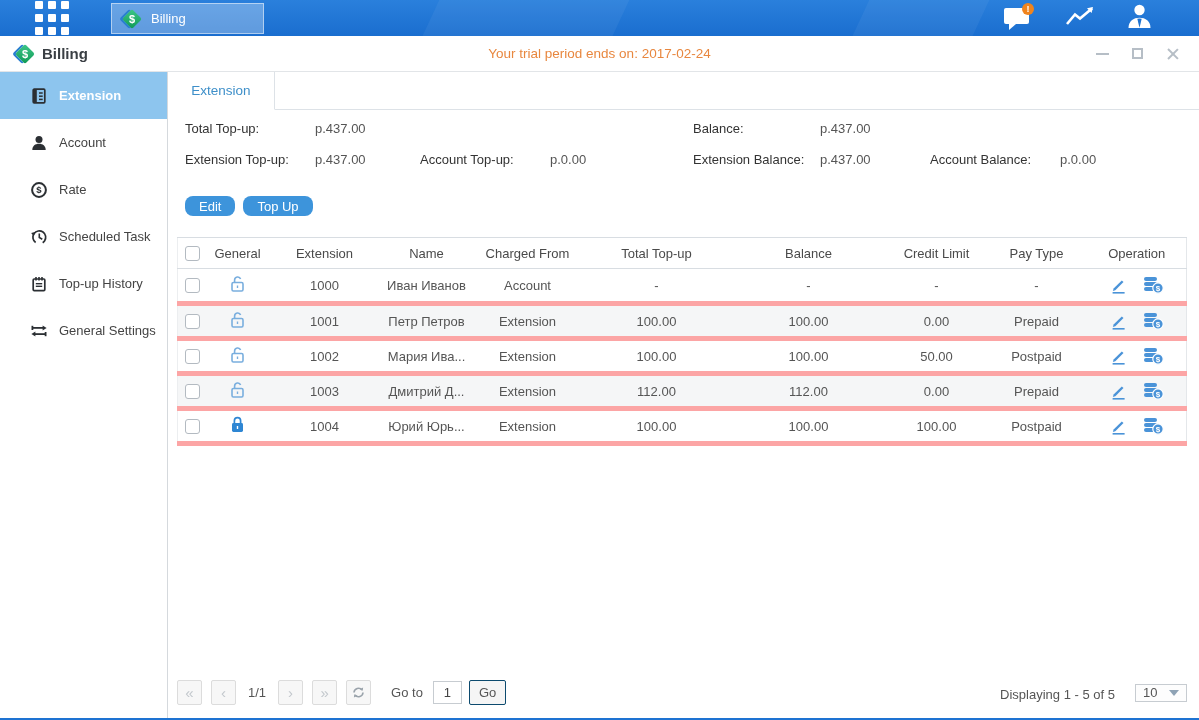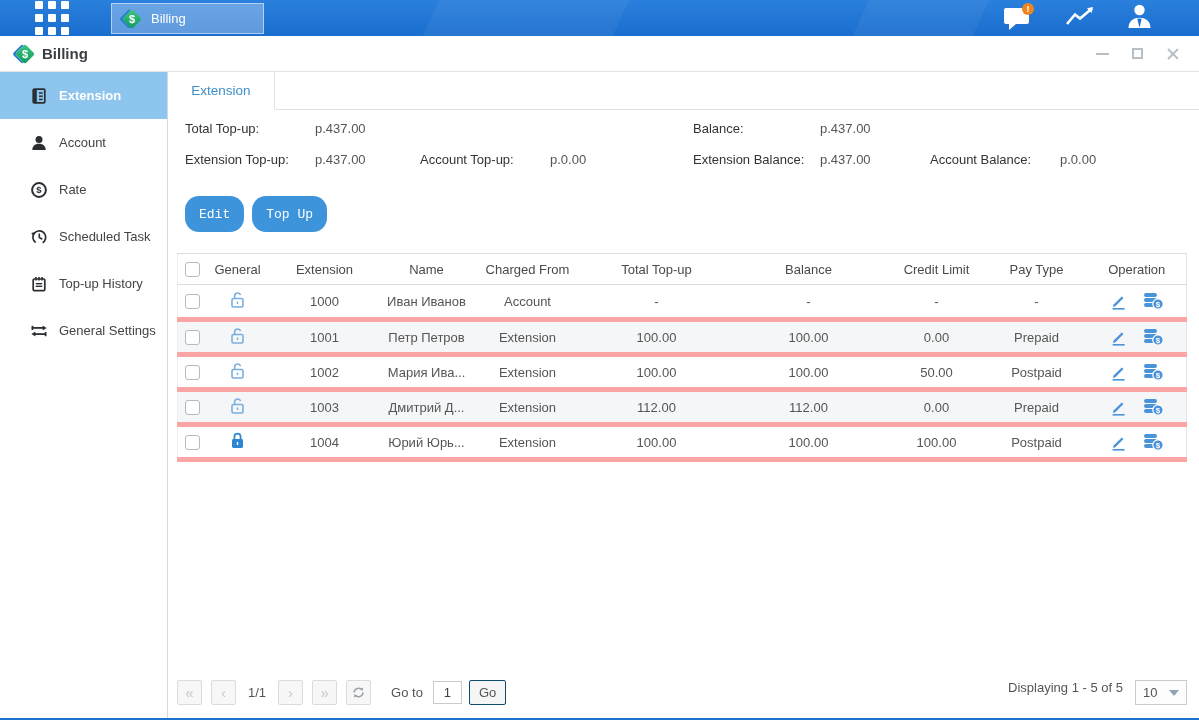--- a/index.html
+++ b/index.html
@@ -56,22 +56,22 @@
                    border-bottom:1px solid #fff; cursor:pointer; }
 
   
   .summary { margin:3px 0 0 8px; display:grid; font-size:13px;
              grid-template-columns:130px 105px 130px 143px 127px 110px 130px 1fr;
              grid-auto-rows:31px; align-items:center; }
   .summary .lbl { font-weight:normal; color:#333; }
   .summary .val { color:#555; }
 
   .btnrow { margin:21px 0 0 8px; display:flex; gap:8px; }
-  .btn-blue { background:#3d94db; color:#fff; border:none; font-size:13px; height:36px;
-              padding:0 14px; border-radius:14px; cursor:pointer; font-family:Liberation Mono, monospace; }
+  .btn-blue { background:#3d94db; color:#fff; border:none; font-size:13px; height:20px;
+              padding:0 14px; border-radius:8px; cursor:pointer; font-family:Liberation Sans, sans-serif; }
 
   
   table.grid { margin-top:21px; border-collapse:collapse; width:100%; table-layout:fixed;
                border-left:1px solid #eceef0; border-right:1px solid #e4e7ea; }
   table.grid th { border-top:1px solid #d8dde2; border-bottom:1px solid #d8dde2; height:31px;
                   font-size:13px; color:#4a4a4a; font-weight:normal; }
   table.grid td { height:35px; text-align:center; font-size:13px; color:#555;
                   border-bottom:5px solid #fca5a5; overflow:hidden; white-space:nowrap; }
   table.grid tr.datarow:nth-child(even) td { background:#f5f6f7; }
   .cbx { display:inline-block; width:15px; height:15px; border:1px solid #b3bac1; border-radius:3px;
@@ -85,22 +85,22 @@
                 color:#555; }
   .pgbtn { width:25px; height:25px; background:#f7f7f7; border:1px solid #dcdcdc; border-radius:2px;
            display:flex; align-items:center; justify-content:center; color:#c3c8cd; font-size:15px;
            cursor:pointer; margin-right:9px; user-select:none; }
   .pgtext { margin:0 12px 0 3px; color:#555;text-align:right; }
   .goto-label { margin:0 10px 0 11px; }
   .goto-input { width:29px; height:23px; border:1px solid #c7ccd1; text-align:center; font-size:13px;
                 color:#444; font-family:inherit; }
   .go-btn { margin-left:7px; height:25px; padding:0 9px; background:#f5f5f5; border:1px solid #0c4a6e;
             border-radius:2px; font-size:13px; color:#555; cursor:pointer; font-family:inherit; }
-  .pag-right { margin-left:auto; display:flex; align-items:flex-start; gap:12px; }
-  .pagesize { width:52px; height:25px; border:1px solid #c7ccd1; background:#fdfdfd; display:flex;
+  .pag-right { margin-left:auto; display:flex; align-items:flex-end; gap:20px; }
+  .pagesize { width:52px; height:18px; border:1px solid #c7ccd1; background:#fdfdfd; display:flex;
               align-items:center; padding:0 7px; cursor:pointer; justify-content:space-between; }
   .pagesize .tri { width:0; height:0; border-left:5px solid transparent; border-right:5px solid transparent;
                    border-top:6px solid #8fa3b5; }
 
   .bottom-strip { height:2px; background:#1e73d2; }
 </style>
 </head>
 <body>
 
 <div class="topbar">
@@ -150,20 +150,21 @@
   </div>
 </div>
 
 <div class="titlebar">
   <span class="diamond">
       <span class="sq">
         <i>$</i>
       </span>
     </span>
   <span class="wtitle">Billing</span>
+  <div class="trial">Your trial period ends on: 2017-02-24</div>
   <div class="winctrl">
     <span class="min"></span>
     <span class="max"></span>
     <span class="cls"></span>
   </div>
 </div>
 
 <div class="app-body">
 
   <div class="sidebar">

